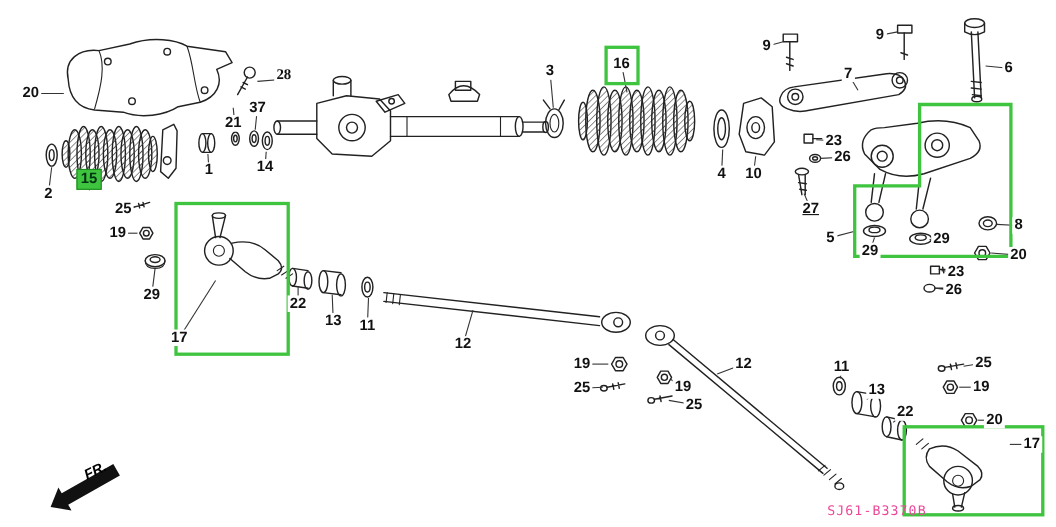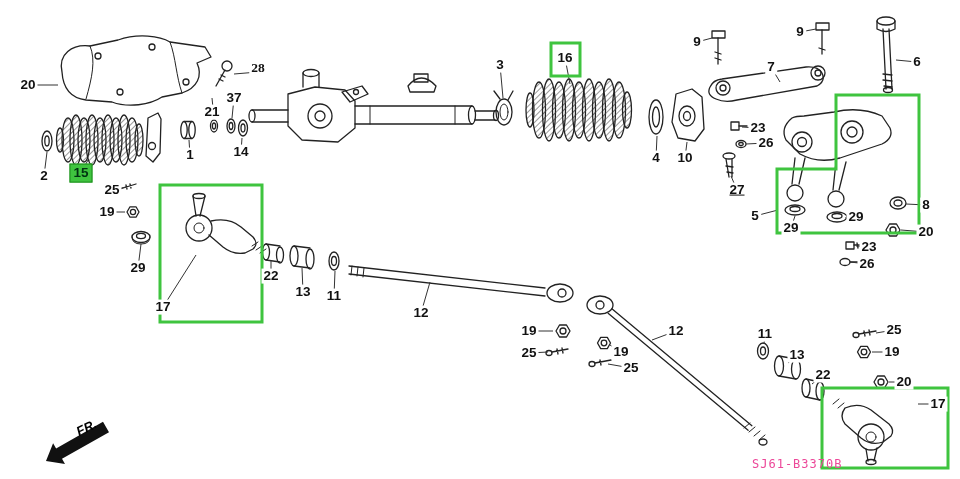--- a/index.html
+++ b/index.html
@@ -372,21 +372,21 @@
       <polygon points="836,95 919,95 919,233 777,233 777,169 836,169"></polygon>
       <rect x="822" y="388" width="126" height="80"></rect>
     </svg>
 
   <div id="callout-layer" class="layer">
       <div class="callout" style="left: 28px; top: 85px;">20</div>
       <div class="callout" style="left: 258px; top: 68px; font-family: Liberation Serif, serif;">28</div>
       <div class="callout" style="left: 212px; top: 112px;">21</div>
       <div class="callout" style="left: 234px; top: 98px;">37</div>
       <div class="callout" style="left: 44px; top: 176px;">2</div>
-      <div class="callout green-fill" style="left: 81px; top: 173px;">15</div>
+      <div class="callout green-fill" style="left: 81px; top: 163px;">15</div>
       <div class="callout" style="left: 112px; top: 190px;">25</div>
       <div class="callout" style="left: 107px; top: 212px;">19</div>
       <div class="callout" style="left: 190px; top: 155px;">1</div>
       <div class="callout" style="left: 241px; top: 152px;">14</div>
       <div class="callout" style="left: 138px; top: 268px;">29</div>
       <div class="callout" style="left: 163px; top: 307px;">17</div>
       <div class="callout" style="left: 271px; top: 276px;">22</div>
       <div class="callout" style="left: 303px; top: 292px;">13</div>
       <div class="callout" style="left: 334px; top: 296px;">11</div>
       <div class="callout" style="left: 421px; top: 313px;">12</div>

